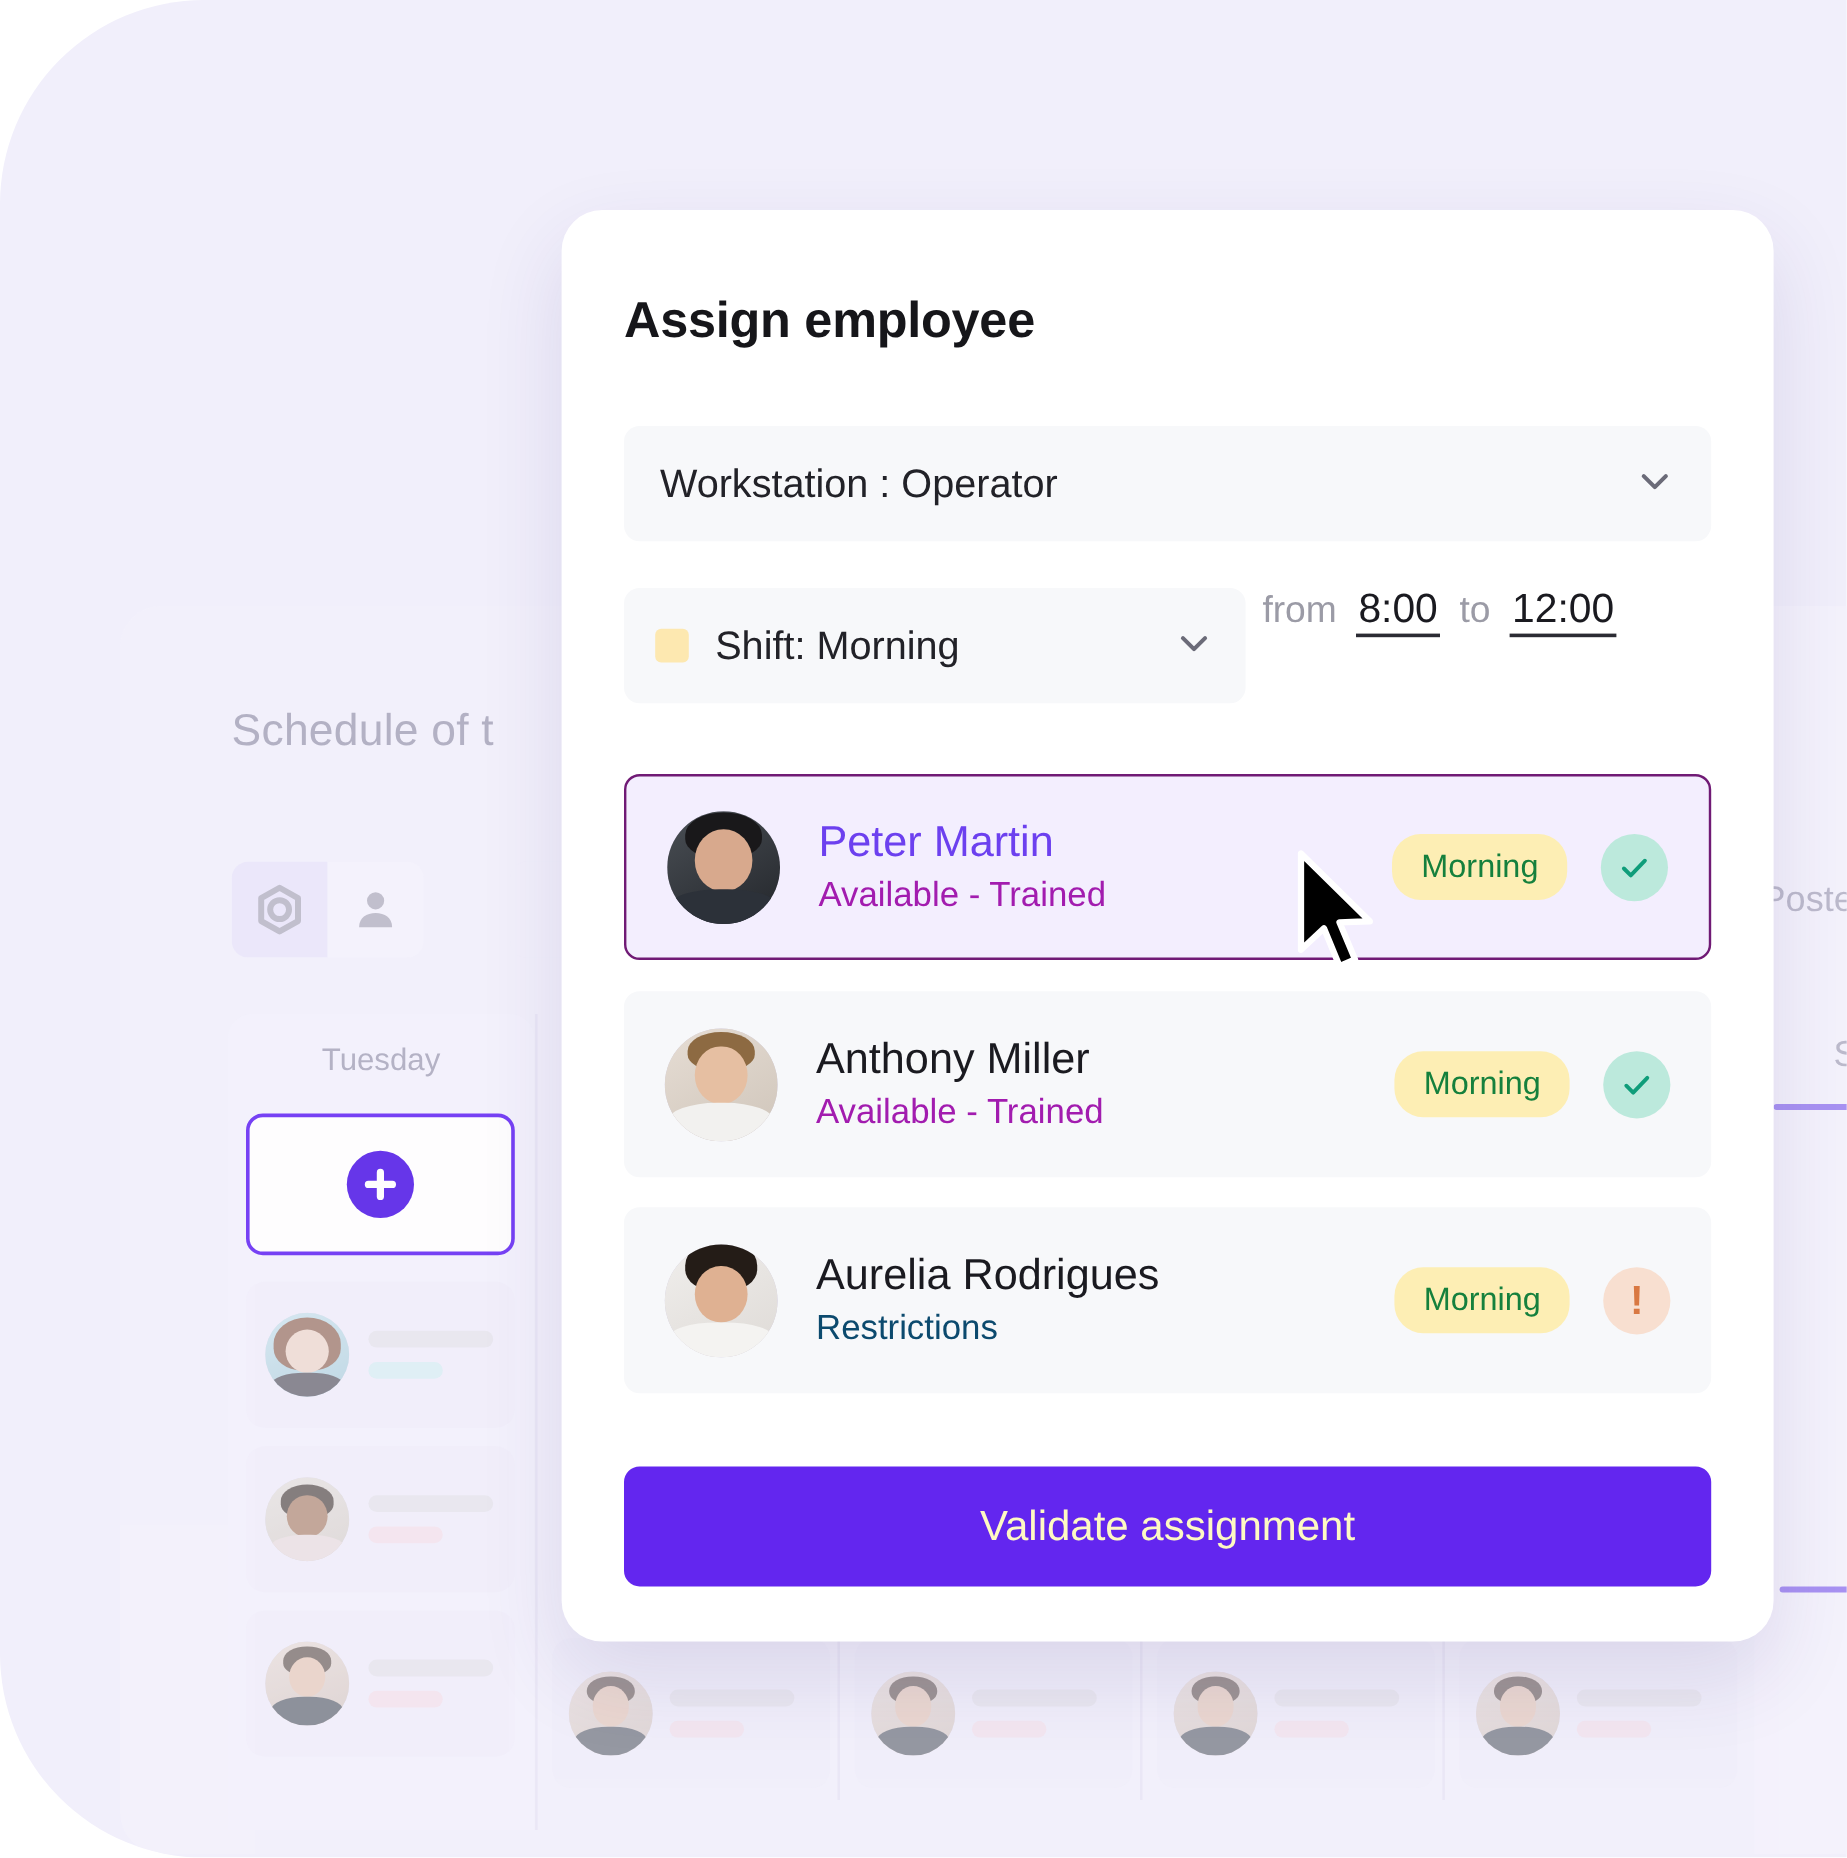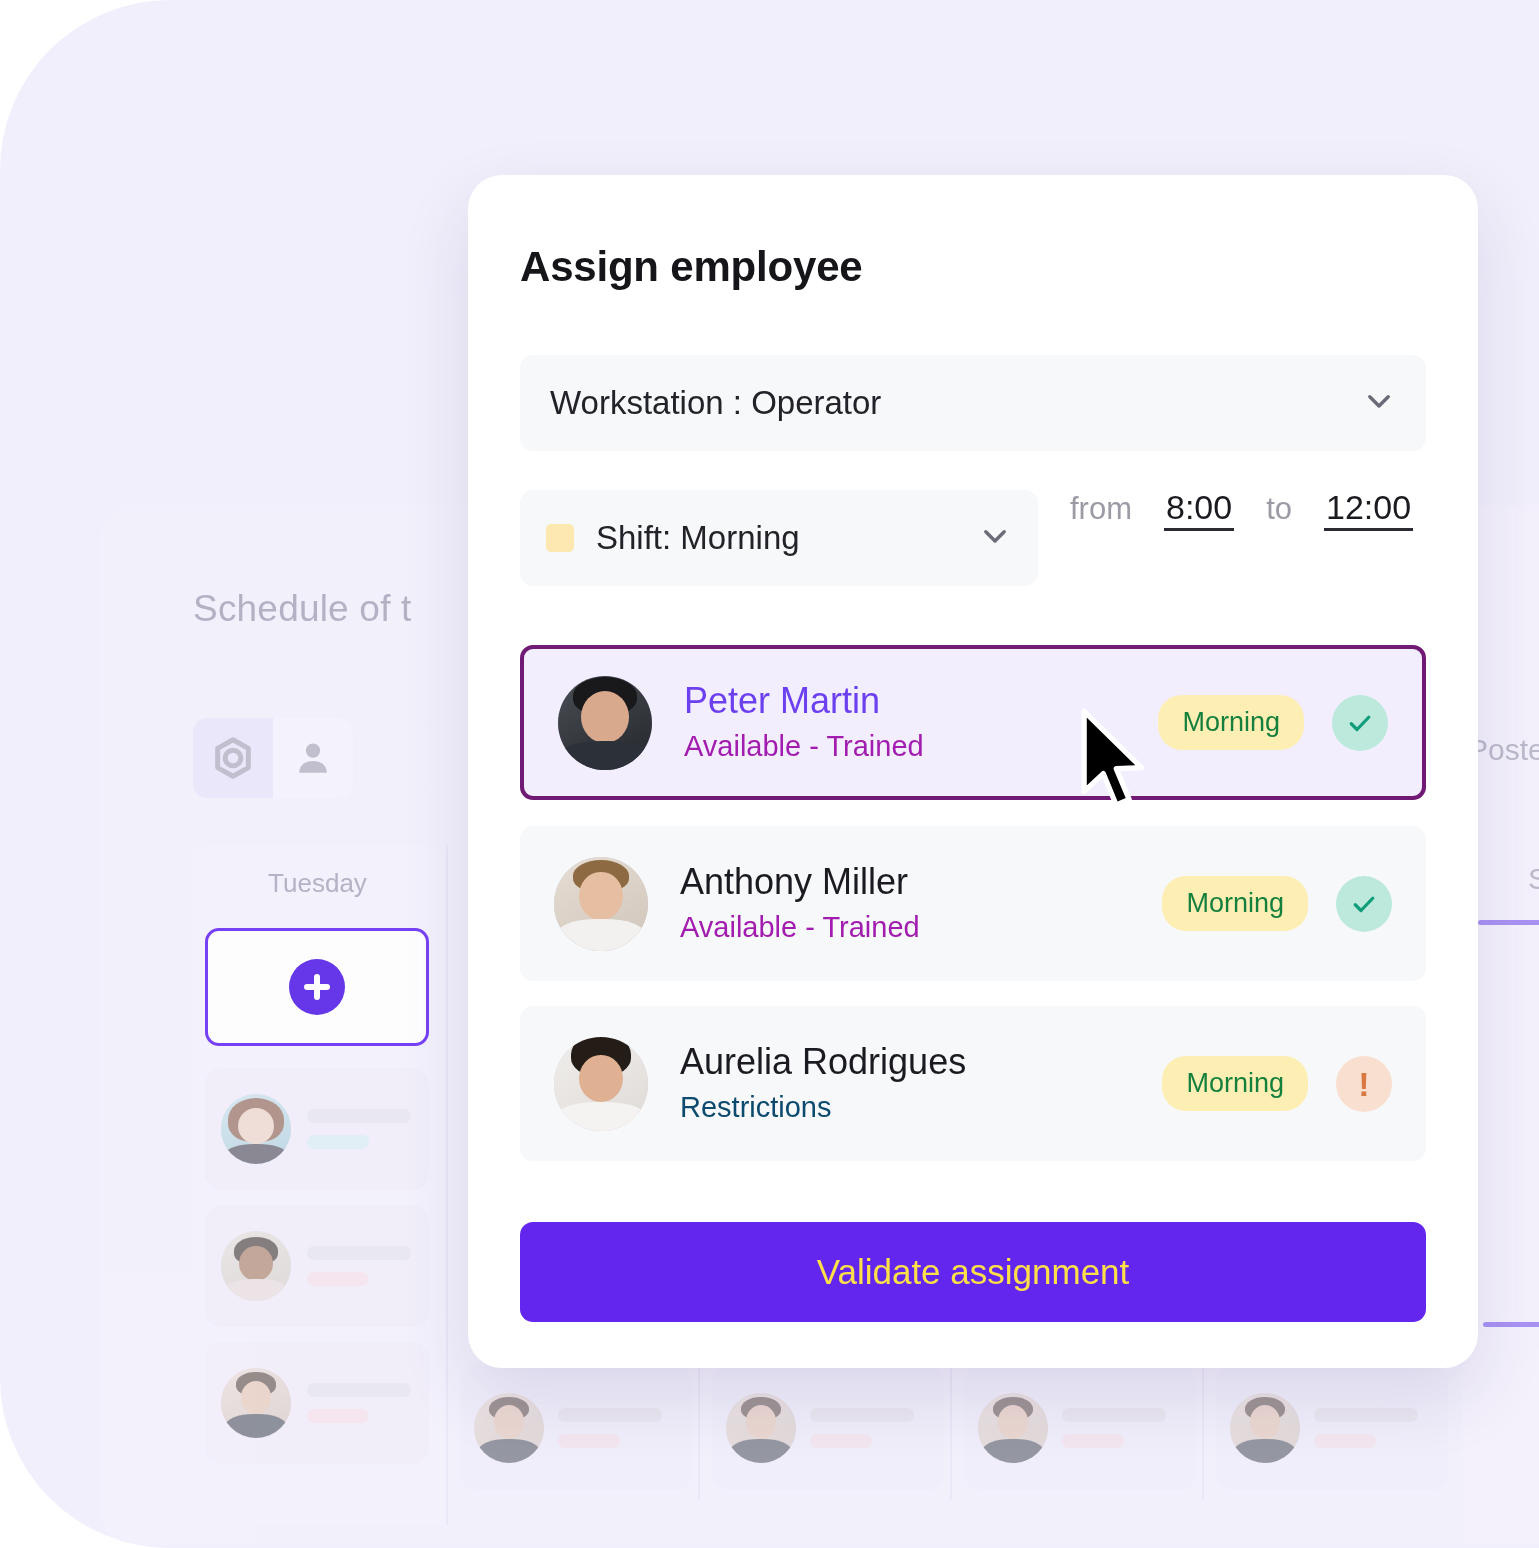--- a/index.html
+++ b/index.html
@@ -216,21 +216,21 @@
     border-radius: 13px;
     display: flex; align-items: center;
     padding: 0 26px;
     gap: 22px;
   }
   .swatch { width: 28px; height: 28px; border-radius: 5px; background: #fde8b0; flex:0 0 auto; }
   .shift-select .val { font-size: 33px; color: #222228; }
 
   .time-wrap {
     display: flex; align-items: baseline;
-    margin-left: 32px; gap: 32px;
+    margin-left: 14px; gap: 16px;
   }
   .time-lbl { font-size: 31px; color: #9b9ba6; }
   .time-val {
     font-size: 34px; color: #1a1a20;
     border-bottom: 3px solid #2b2b33;
     padding: 0 2px 4px;
     line-height: 1;
   }
 
   
@@ -238,21 +238,21 @@
     position: absolute;
     left: 52px;
     width: 906px; height: 155px;
     background: #f7f8fa;
     border-radius: 13px;
     display: flex; align-items: center;
     padding: 0 34px 0 34px;
   }
   .emp-row.selected {
     background: #f3eefe;
-    border: 4px solid #701a75;
+    border: 2px solid #701a75;
   }
   .emp-row .photo {
     width: 94px; height: 94px; border-radius: 50%;
     flex: 0 0 auto; overflow: hidden; position: relative;
     background: #cfc9dd;
   }
   .emp-row .info { margin-left: 32px; display: flex; flex-direction: column; gap: 10px; }
   .emp-row .name { font-size: 36px; color: #1a1a20; line-height: 1.05; }
   .emp-row .name.hl { color: #6c40ef; }
   .emp-row .status { font-size: 29px; color: #a21caf; }
@@ -278,21 +278,21 @@
   .bang { color: #d97842; font-size: 34px; font-weight: bold; line-height: 1; }
 
   
   .validate {
     position: absolute;
     left: 52px; top: 1047px;
     width: 906px; height: 100px;
     background: #6326ef;
     border-radius: 13px;
     border: none;
-    color: #fde047;
+    color: #fef9c3;
     font-size: 35px;
     font-family: "Liberation Sans", sans-serif;
     display: flex; align-items: center; justify-content: center;
     cursor: pointer;
   }
 
   
   .cursor { position: absolute; left: 1078px; top: 706px; pointer-events: none; }
 
   

